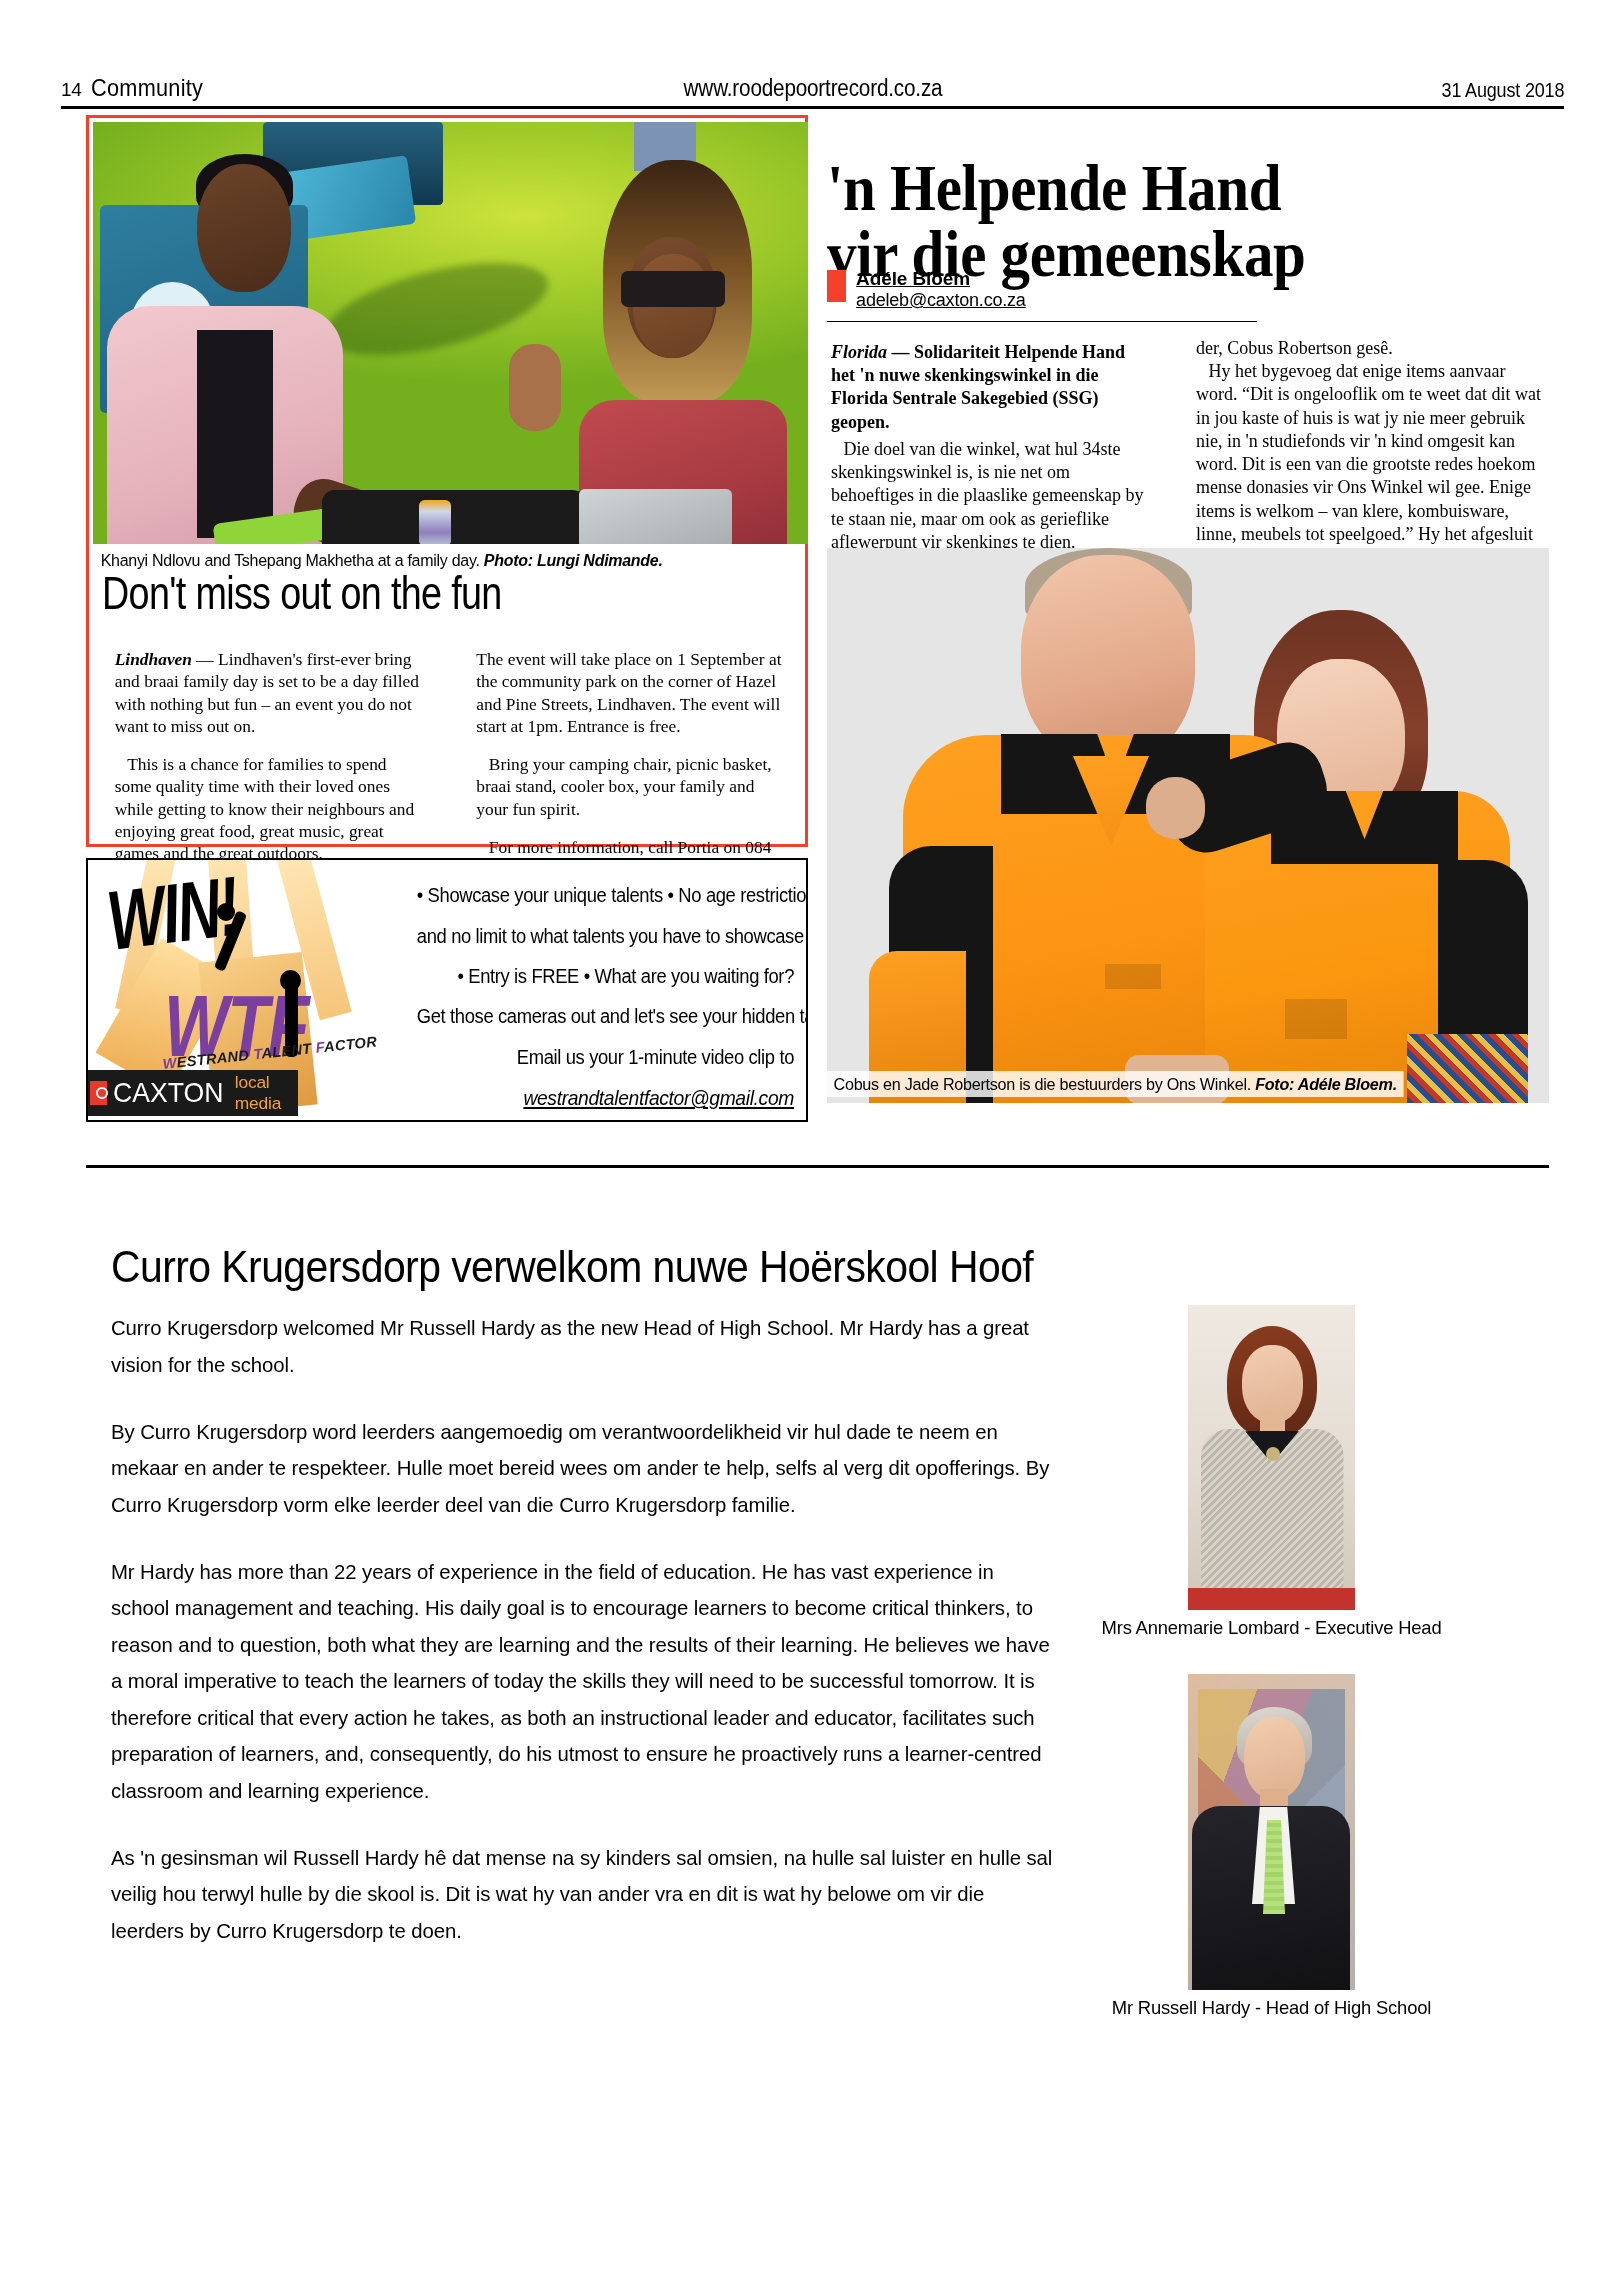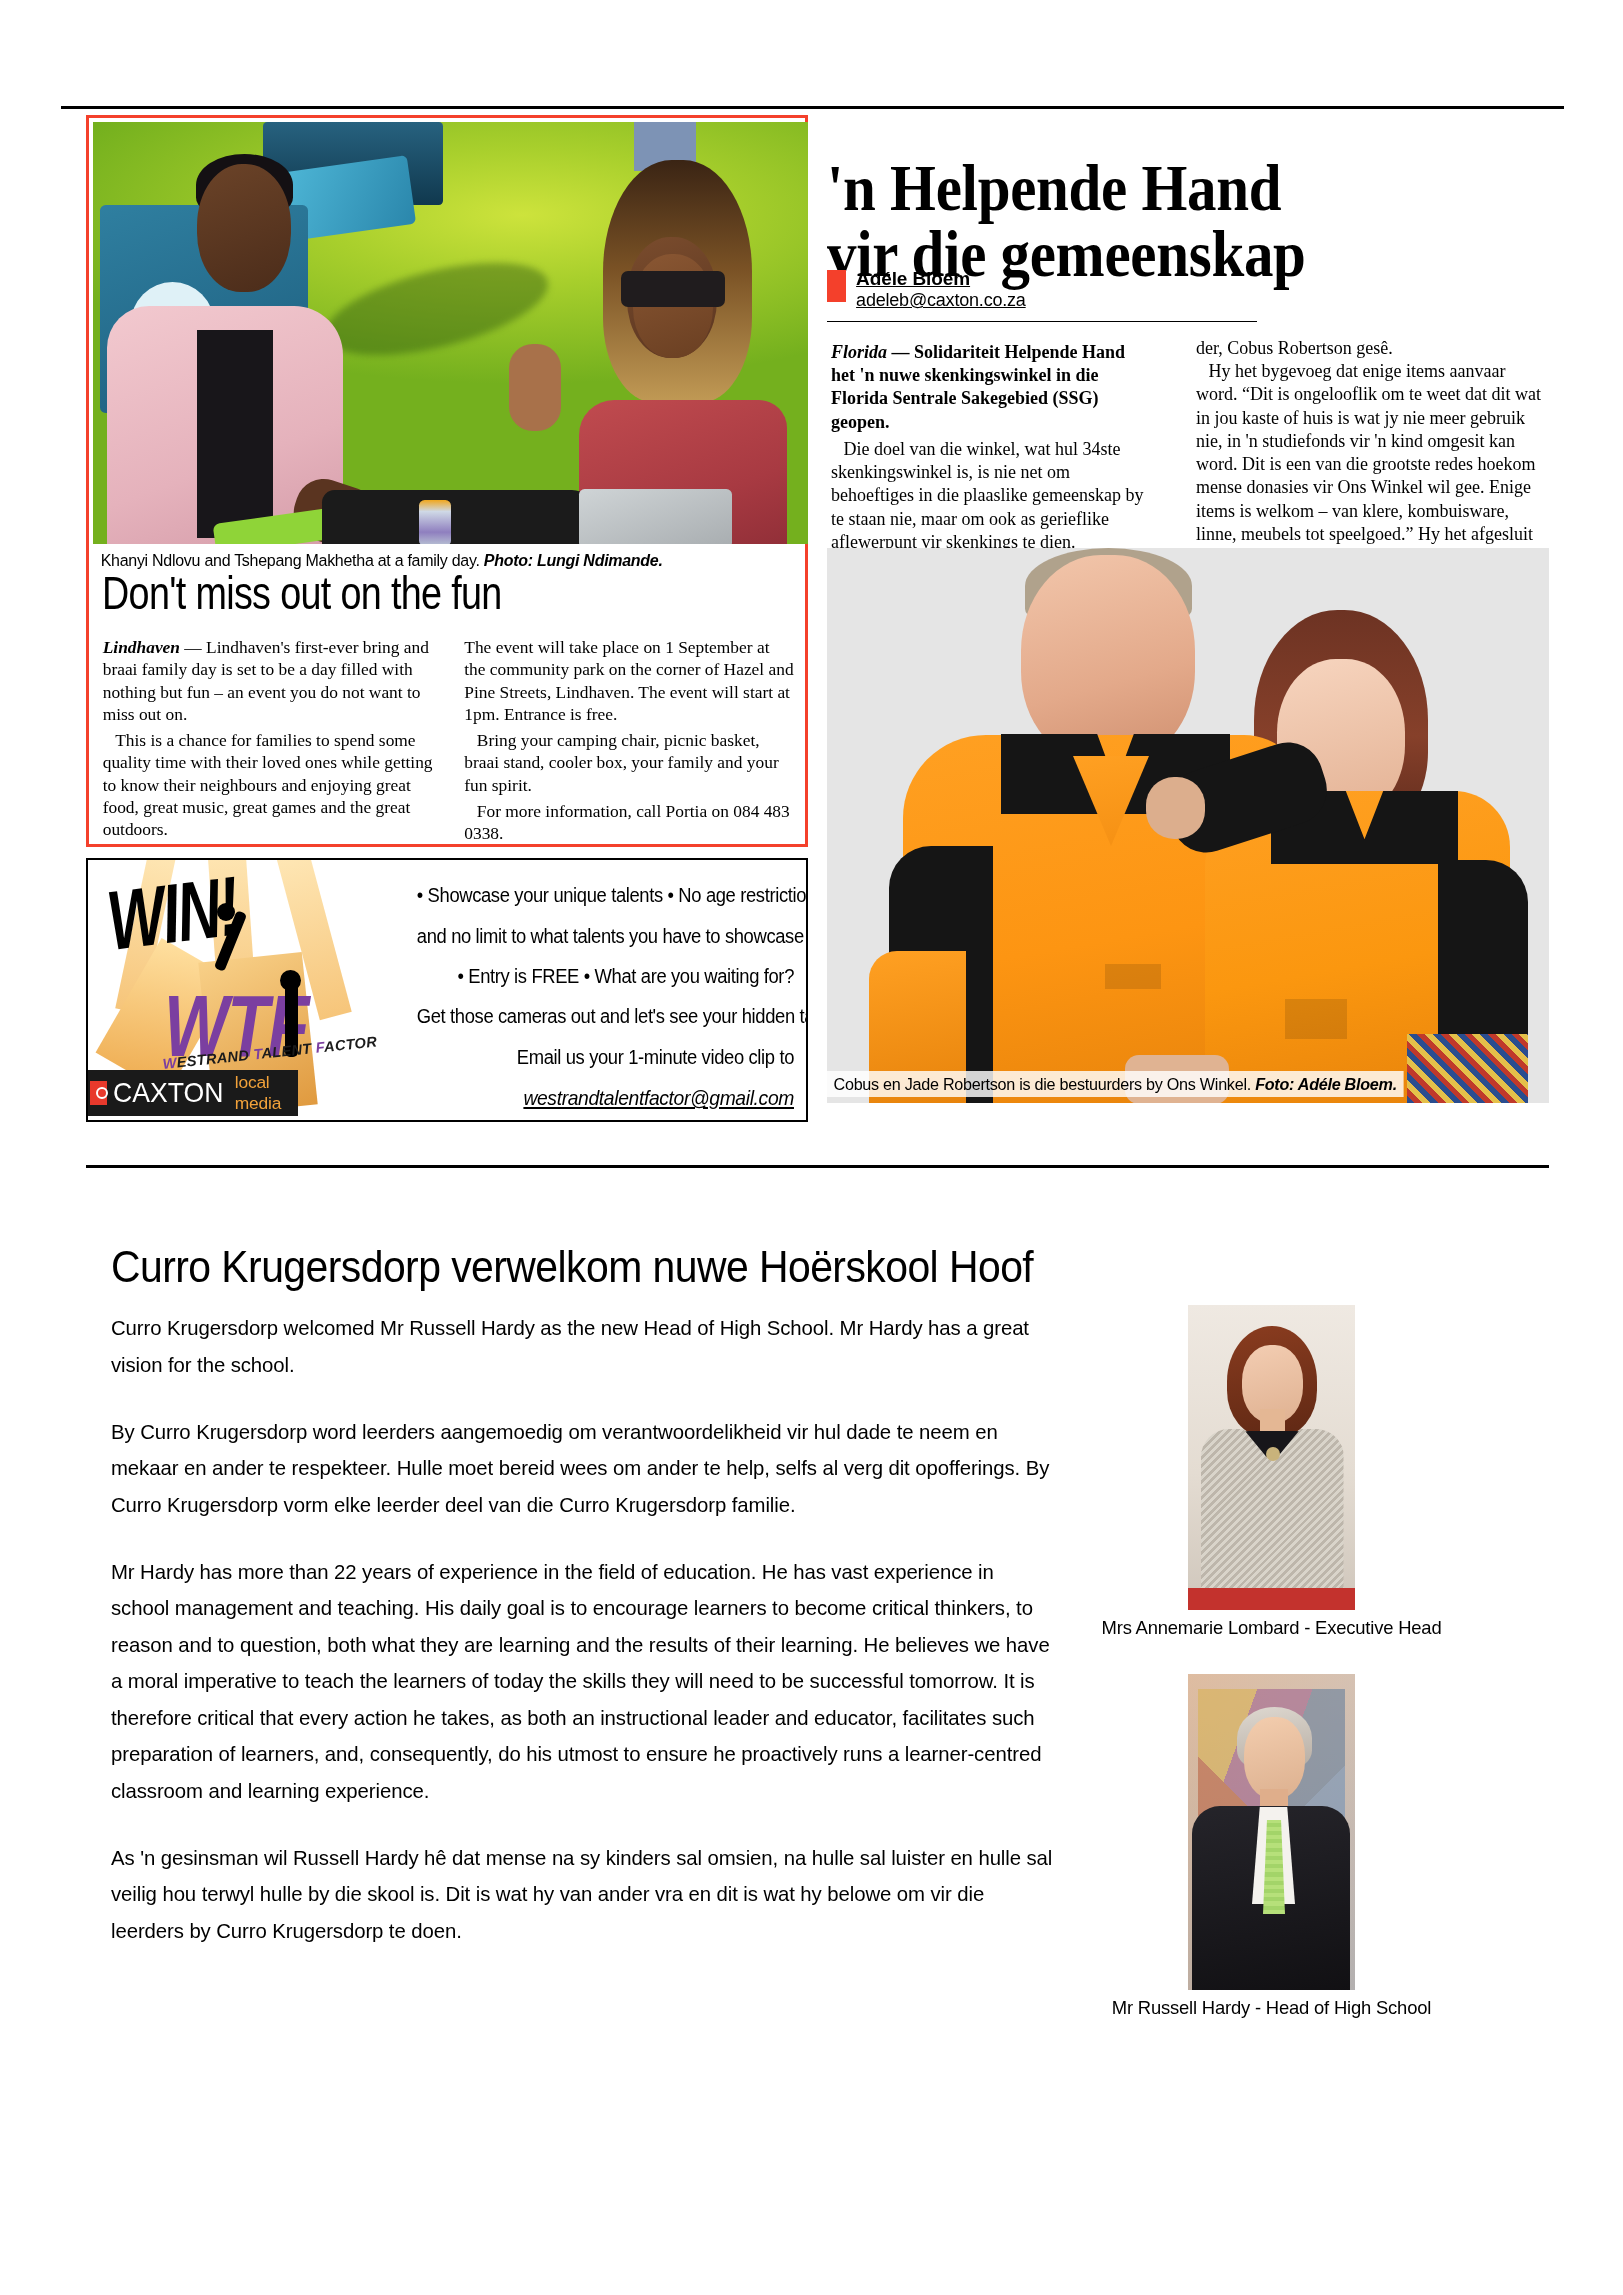--- a/index.html
+++ b/index.html
@@ -307,21 +307,21 @@
     display: flex;
     gap: 23.6px;
   }
   .fun-col {
     width: 338px;
     font-family: "Liberation Serif", serif;
     font-size: 17.4px;
     line-height: 1.28;
     text-align: left;
   }
-  .fun-col p { margin: 4px; text-indent: 12.5px; }
+  .fun-col p { margin: 16px; text-indent: 12.5px; }
   .fun-col p.first { text-indent: 0; }
   .fun-col .dateline { font-weight: 700; font-style: italic; }
 
   
   .advert {
     position: absolute;
     left: 0;
     top: 743px;
     width: 722px;
     height: 264px;
@@ -890,20 +890,28 @@
     width: 22px; height: 94px;
     background: repeating-linear-gradient(0deg,#b6e07a 0 4.2px,#a3d469 4.2px 8.3px);
     clip-path: polygon(18% 0, 82% 0, 100% 100%, 0 100%);
   }
 </style>
 </head>
 <body>
 
 <div class="page">
 
+  <div class="masthead">
+    <div class="mh-left">
+      <span class="mh-pagenum">14</span>
+      <span class="mh-section">Community</span>
+    </div>
+    <div class="mh-center">www.roodepoortrecord.co.za</div>
+    <div class="mh-right">31 August 2018</div>
+  </div>
   <div class="mh-rule"></div>
 
   <div class="topblock">
 
     <div class="leftstory">
 
       <div class="photo-family">
         <div class="pf-grass"></div>
         <div class="pf-shadow"></div>
         <div class="pf-chairs-top"></div>

